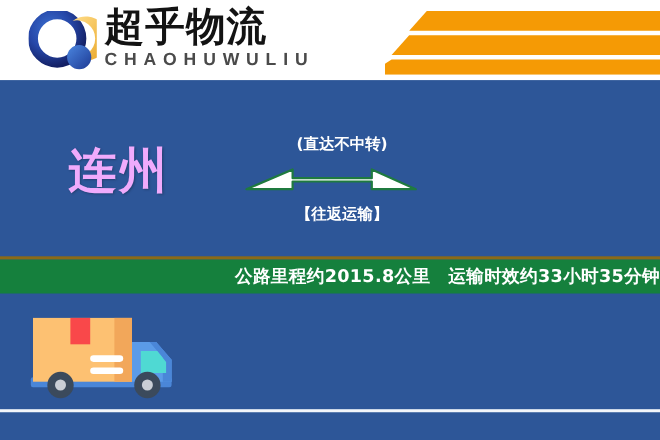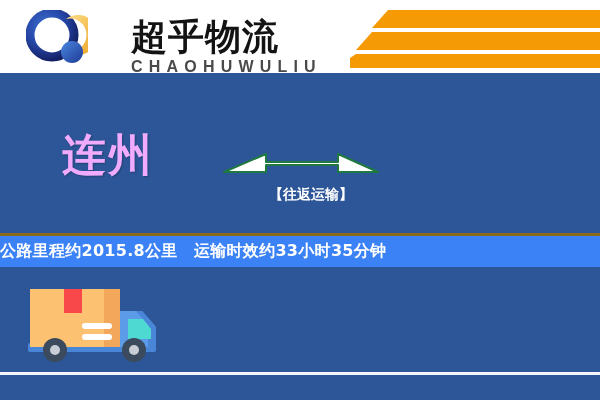--- a/index.html
+++ b/index.html
@@ -26,22 +26,22 @@
     background: #ffffff;
     overflow: hidden;
   }
   .logo-mark {
     position: absolute;
     left: 26px; top: 10px;
     width: 62px; height: 56px;
   }
   .logo-text-wrap {
     position: absolute;
-    left: 95px; top: 16px;
-    width: 180px; height: 66px; margin-left: 36px;
+    left: 95px; top: 4px;
+    width: 180px; height: 66px;
   }
   .logo-cn {
     font-family: "DejaVu Sans", "Liberation Sans", sans-serif;
     font-size: 36px;
     font-weight: bold;
     color: #131313;
     letter-spacing: 1px;
     line-height: 42px;
     white-space: nowrap;
   }
@@ -114,24 +114,24 @@
   .info-bar-top-rule {
     position: absolute;
     left: 0; top: 233px;
     width: 600px; height: 3px;
     background: #8a6a18;
   }
   .info-bar {
     position: absolute;
     left: 0; top: 236px;
     width: 600px; height: 31px;
-    background: #3b82f6;
+    background: #15803d;
     display: flex;
     align-items: center;
-    justify-content: flex-start;
+    justify-content: flex-end;
   }
   .info-bar-text {
     font-family: "DejaVu Sans", "Liberation Sans", sans-serif;
     font-size: 16px;
     font-weight: bold;
     color: #ffffff;
     white-space: nowrap;
     letter-spacing: 0.3px;
   }
 
@@ -215,20 +215,21 @@
         <polygon points="22,26 250,26 250,44 6,44" fill="#f59a05"></polygon>
         <polygon points="6,48 250,48 250,62 0,62 0,52" fill="#f59a05"></polygon>
       </svg>
     </div>
   </div>
 
   <div class="main-panel"></div>
 
   <div class="city city-from">连州</div>
 
+  <div class="direct-note">(直达不中转)</div>
 
   <div class="arrow-box">
     <svg width="158" height="34" viewBox="0 0 158 34" xmlns="http://www.w3.org/2000/svg">
       <polygon points="2,26 44,8 44,16 116,16 116,8 156,26 116,26 116,19 44,19 44,26" fill="#ffffff" stroke="#1f7a3f" stroke-width="2" stroke-linejoin="round"></polygon>
     </svg>
   </div>
 
   <div class="roundtrip-note">【往返运输】</div>
 
 

